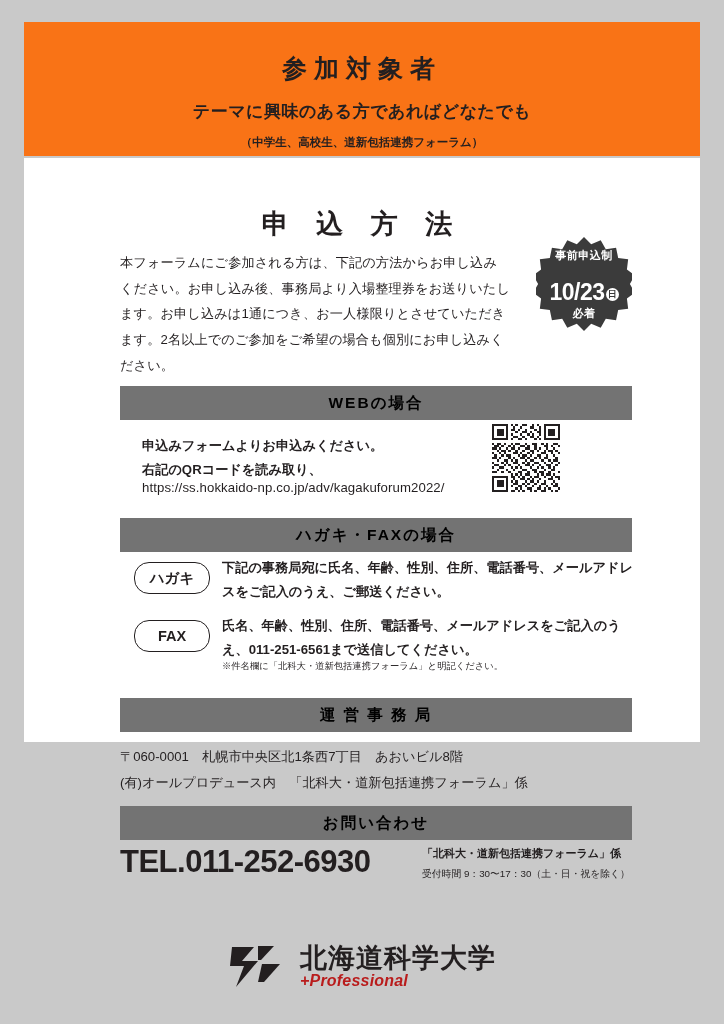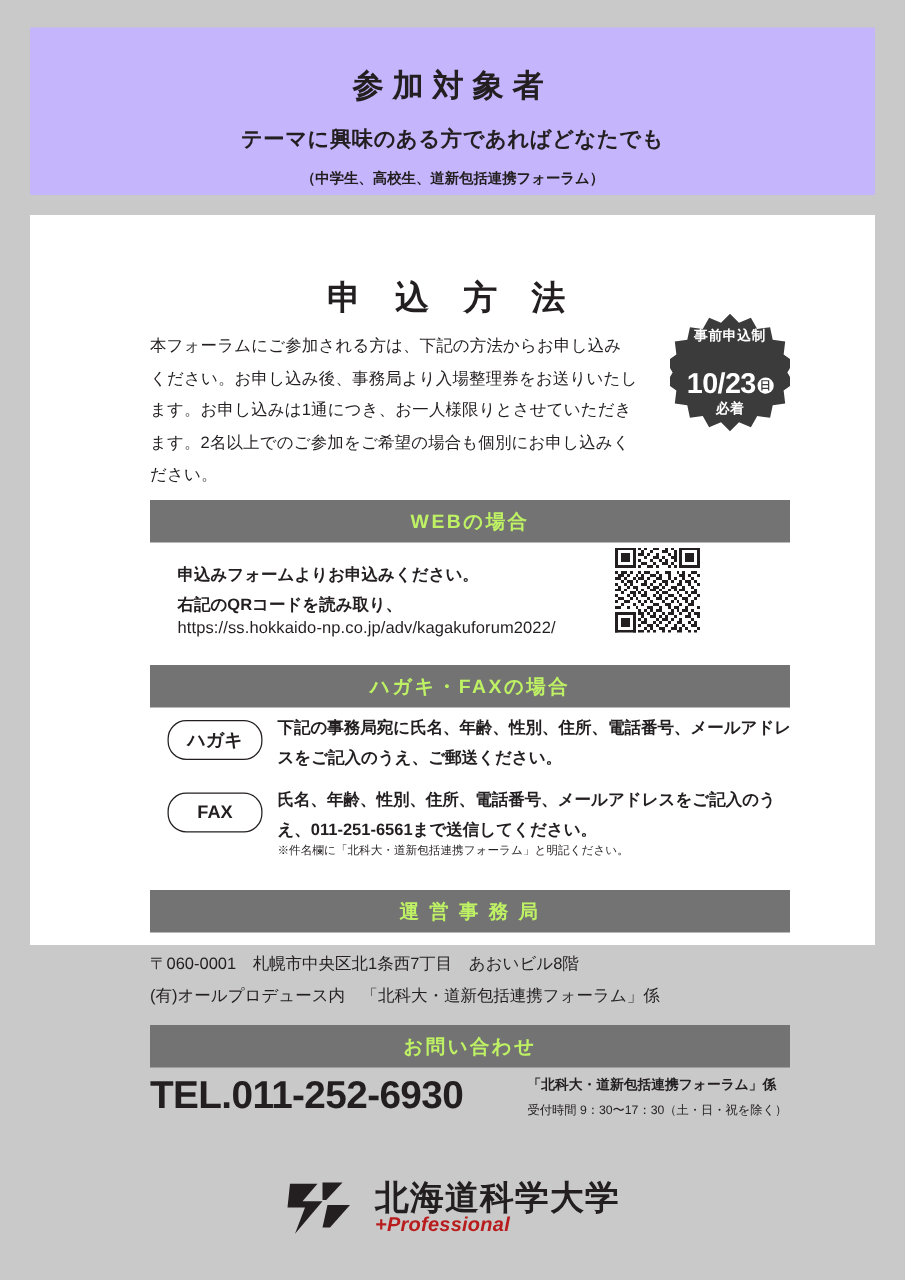--- a/index.html
+++ b/index.html
@@ -23,21 +23,21 @@
     background: #c9c9c9;
   }
 
   
   .panel-top {
     position: absolute;
     left: 24px;
     top: 22px;
     width: 676px;
     height: 134px;
-    background: #c4b5fd;
+    background: #f97316;
     text-align: center;
   }
   .panel-top .title {
     margin: 0;
     padding-top: 30px;
     font-size: 25px;
     font-weight: bold;
     letter-spacing: 7px;
     color: #231f20;
   }
@@ -52,21 +52,21 @@
     margin: 0;
     padding-top: 12px;
     font-size: 11.5px;
     font-weight: bold;
   }
 
   
   .panel-main {
     position: absolute;
     left: 24px;
-    top: 172px;
+    top: 158px;
     width: 676px;
     height: 584px;
     background: #ffffff;
   }
   .panel-main .title {
     margin: 0;
     padding-top: 48px;
     text-align: center;
     font-size: 27px;
     font-weight: bold;
@@ -134,21 +134,21 @@
   }
   .seal .s3 { font-size: 11px; font-weight: bold; margin-top: 4px; letter-spacing: 0.5px; }
 
   
   .bar {
     position: absolute;
     left: 96px;
     width: 512px;
     height: 34px;
     background: #737373;
-    color: #bef264;
+    color: #000000;
     font-size: 15.5px;
     font-weight: bold;
     letter-spacing: 2px;
     display: flex;
     align-items: center;
     justify-content: center;
   }
   .bar-web { top: 228px; }
   .bar-fax { top: 360px; }
   .bar-office { top: 540px; }

